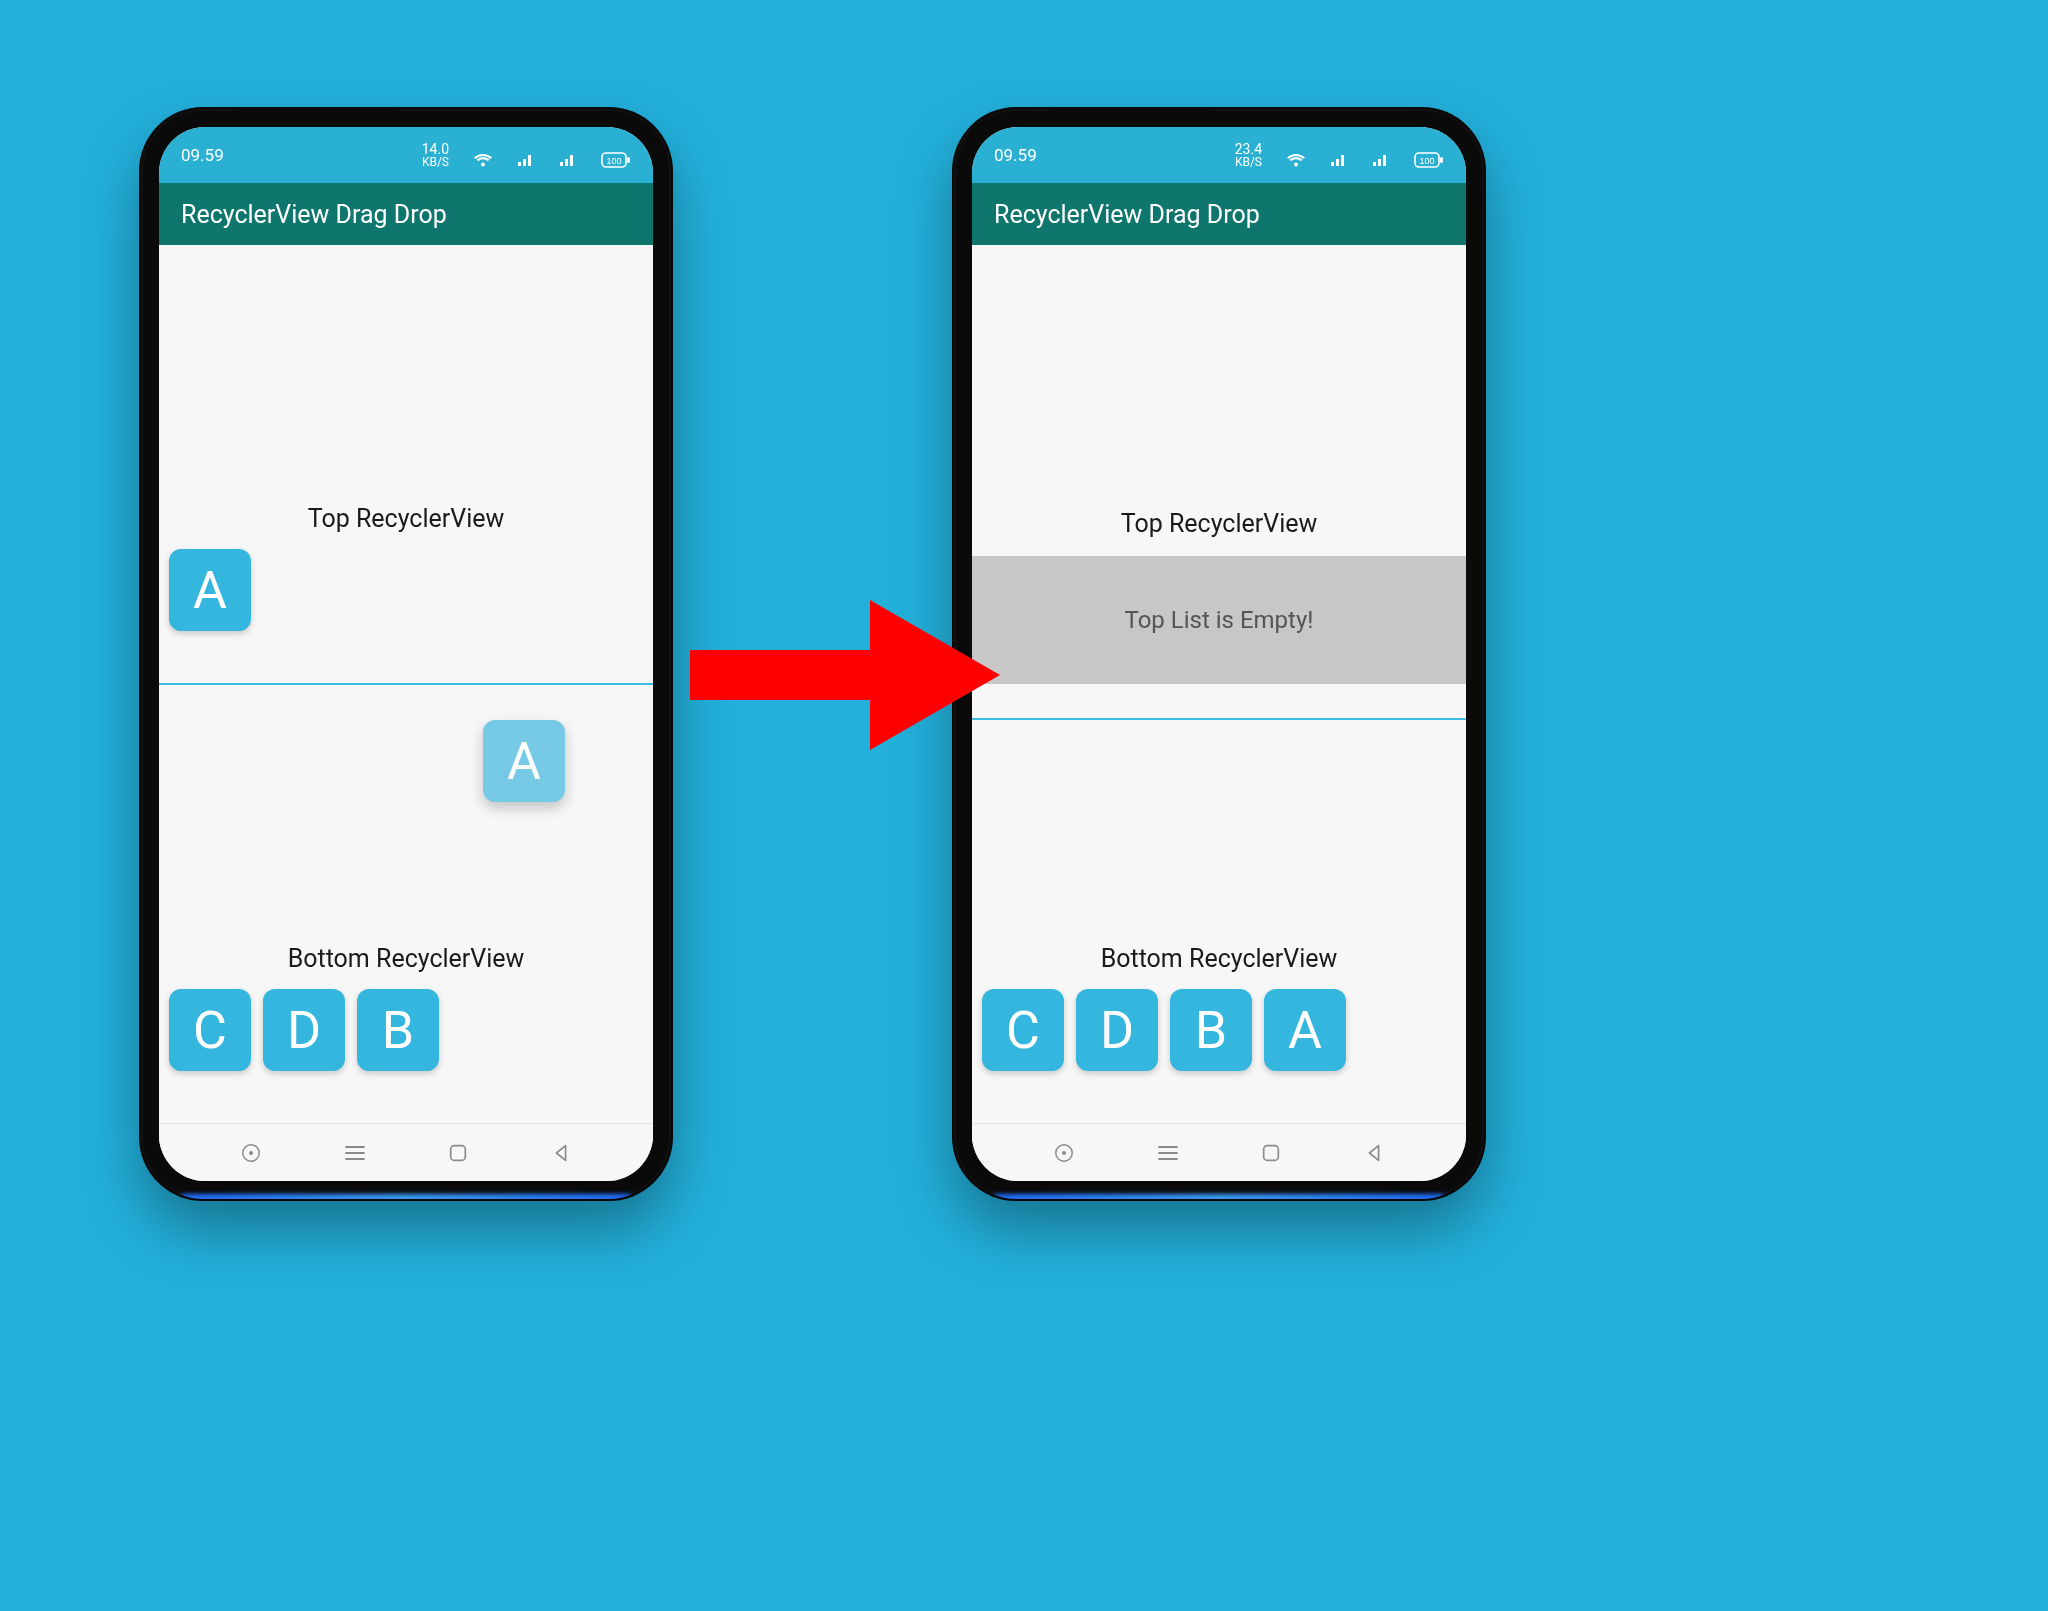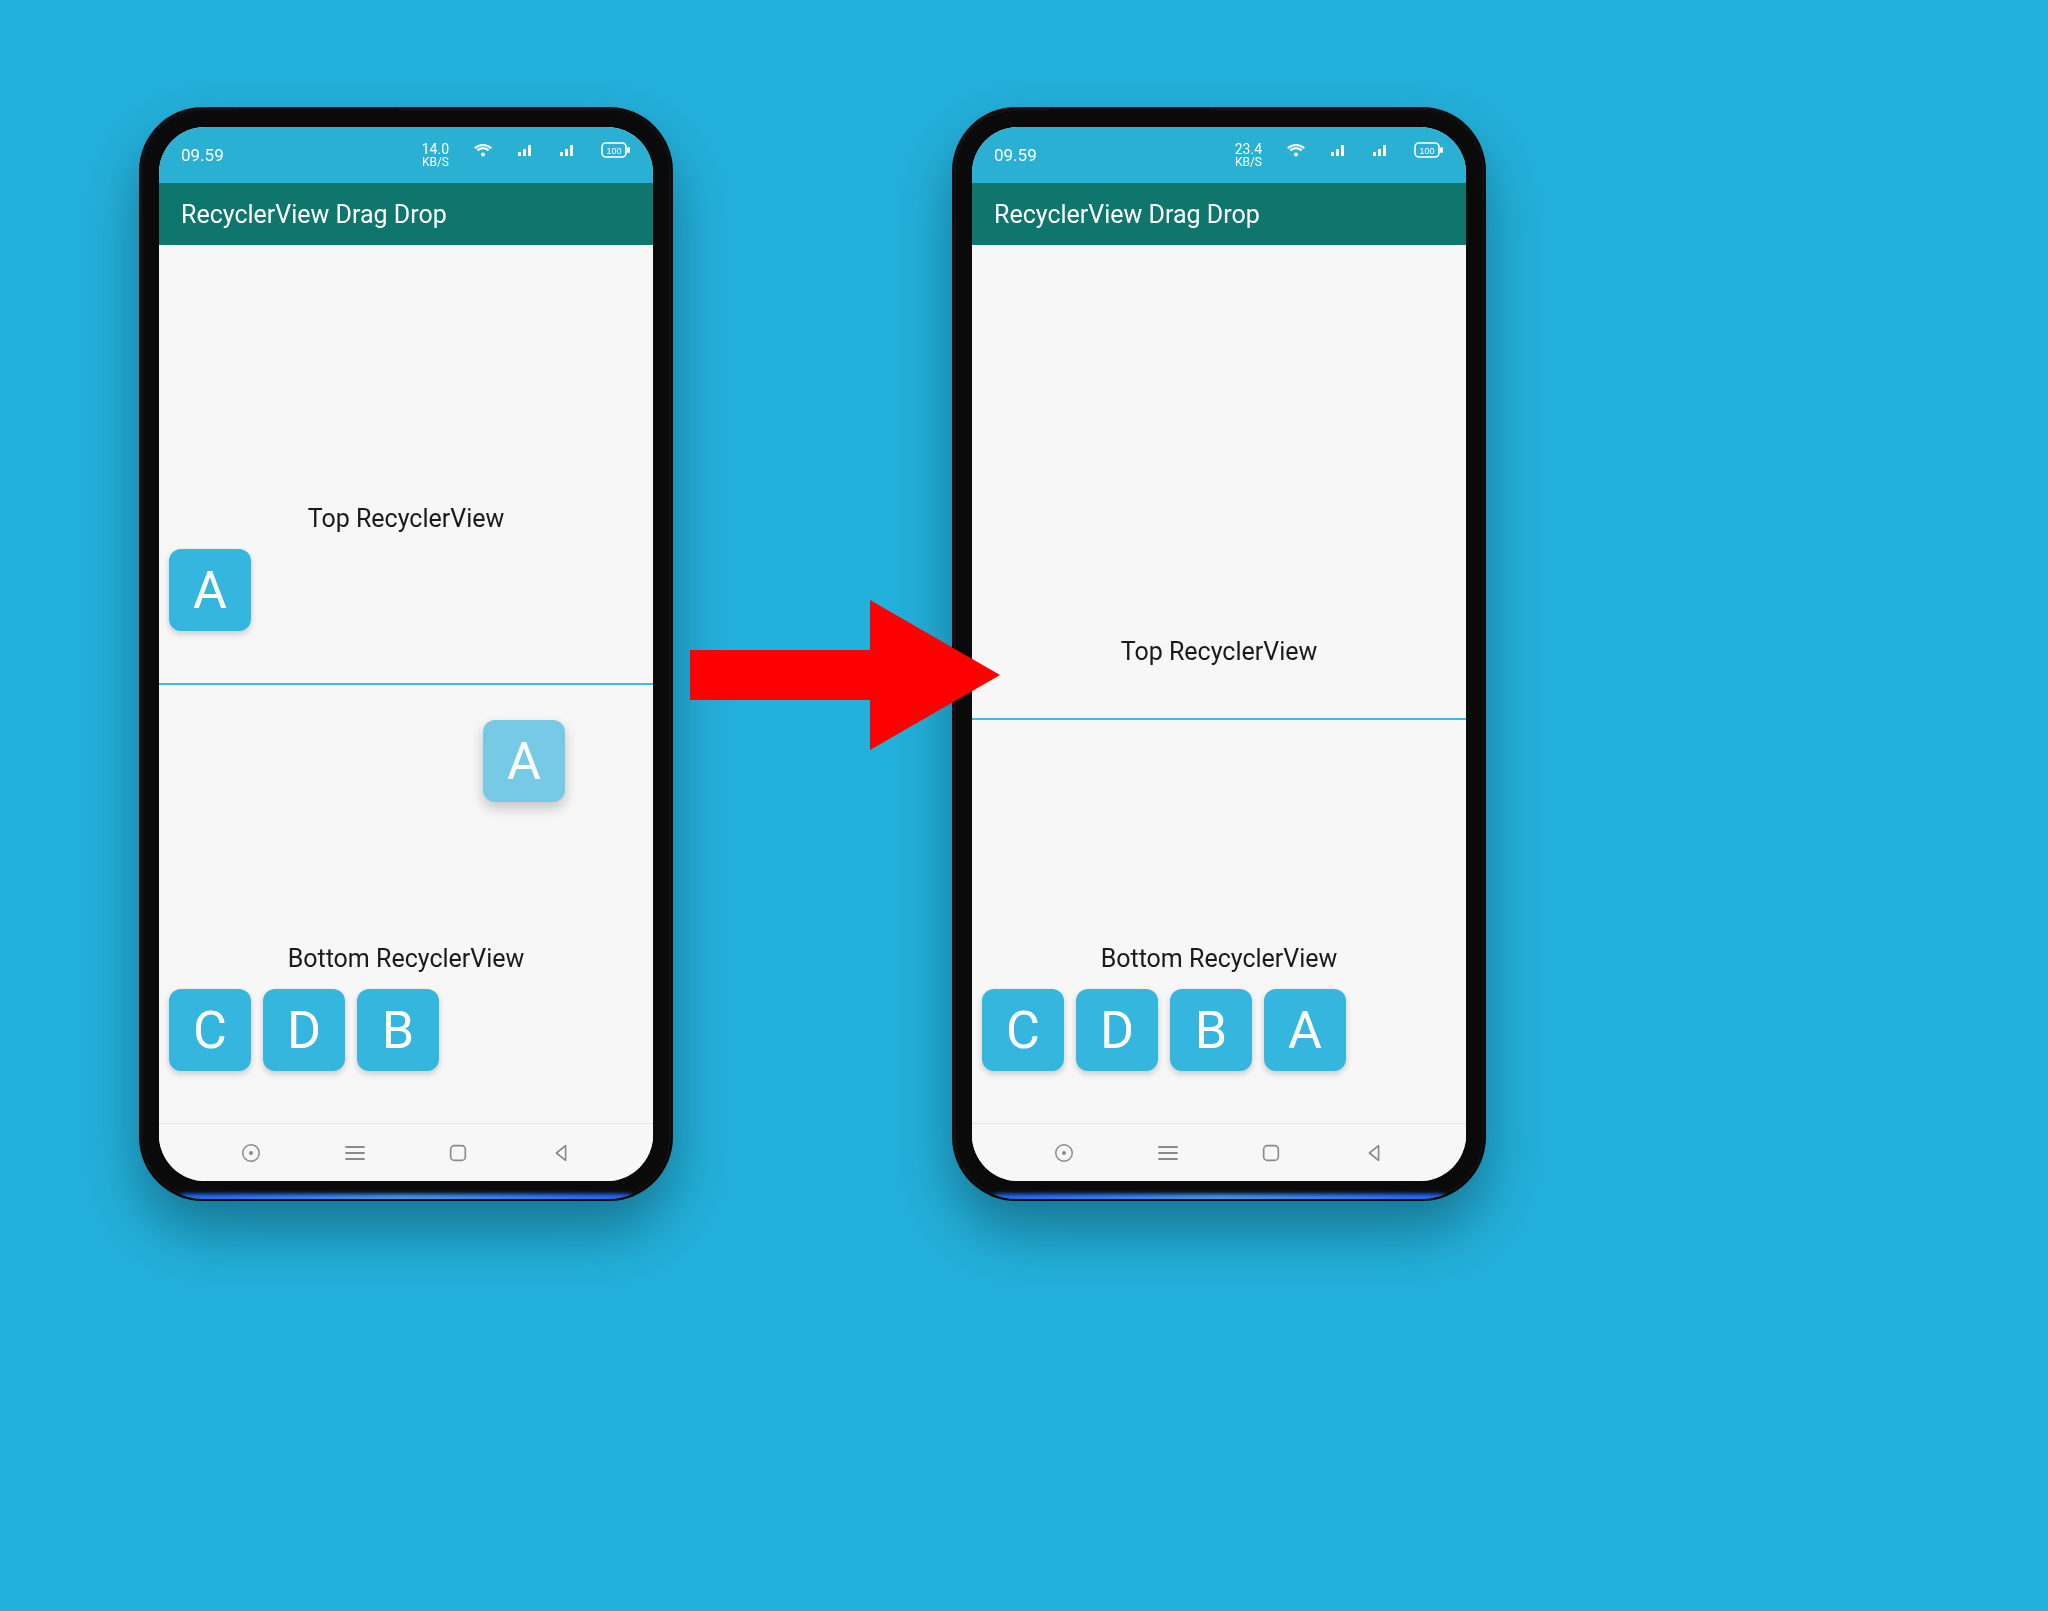--- a/index.html
+++ b/index.html
@@ -67,21 +67,21 @@
     height:56px;
     background:#29b0d2;
     color:#fff;
     display:flex;
     align-items:center;
     justify-content:space-between;
     padding:0 22px;
     font-size:17px;
     font-weight:400;
   }
-  .status-right{ display:flex; align-items:flex-start; }
+  .status-right{ display:flex; align-items:flex-end; }
   .kbs { font-size:12px; line-height:1; text-align:right; }
   .kbs .num{ font-size:14px; display:block; }
   .tri-wifi, .sig, .batt { display:inline-block;margin-left:24px; }
   .tri-wifi svg, .sig svg, .batt svg { display:block; }
 
   
   .appbar{
     height:62px;
     background:#0f766e;
     color:#fff;
@@ -322,20 +322,23 @@
 
     <div class="appbar">
       <span>RecyclerView Drag Drop</span>
     </div>
 
     <div class="content">
 
       <div class="half top with-empty" style="justify-content:flex-end;">
         <div style="flex:1"></div>
         <div class="section-label">Top RecyclerView</div>
+        <div class="empty-band">
+          <span>Top List is Empty!</span>
+        </div>
         <div style="height:34px"></div>
       </div>
 
       <div class="half">
         <div class="section-label">Bottom RecyclerView</div>
         <div class="tile-row">
           <div class="tile">C</div>
           <div class="tile">D</div>
           <div class="tile">B</div>
           <div class="tile">A</div>

